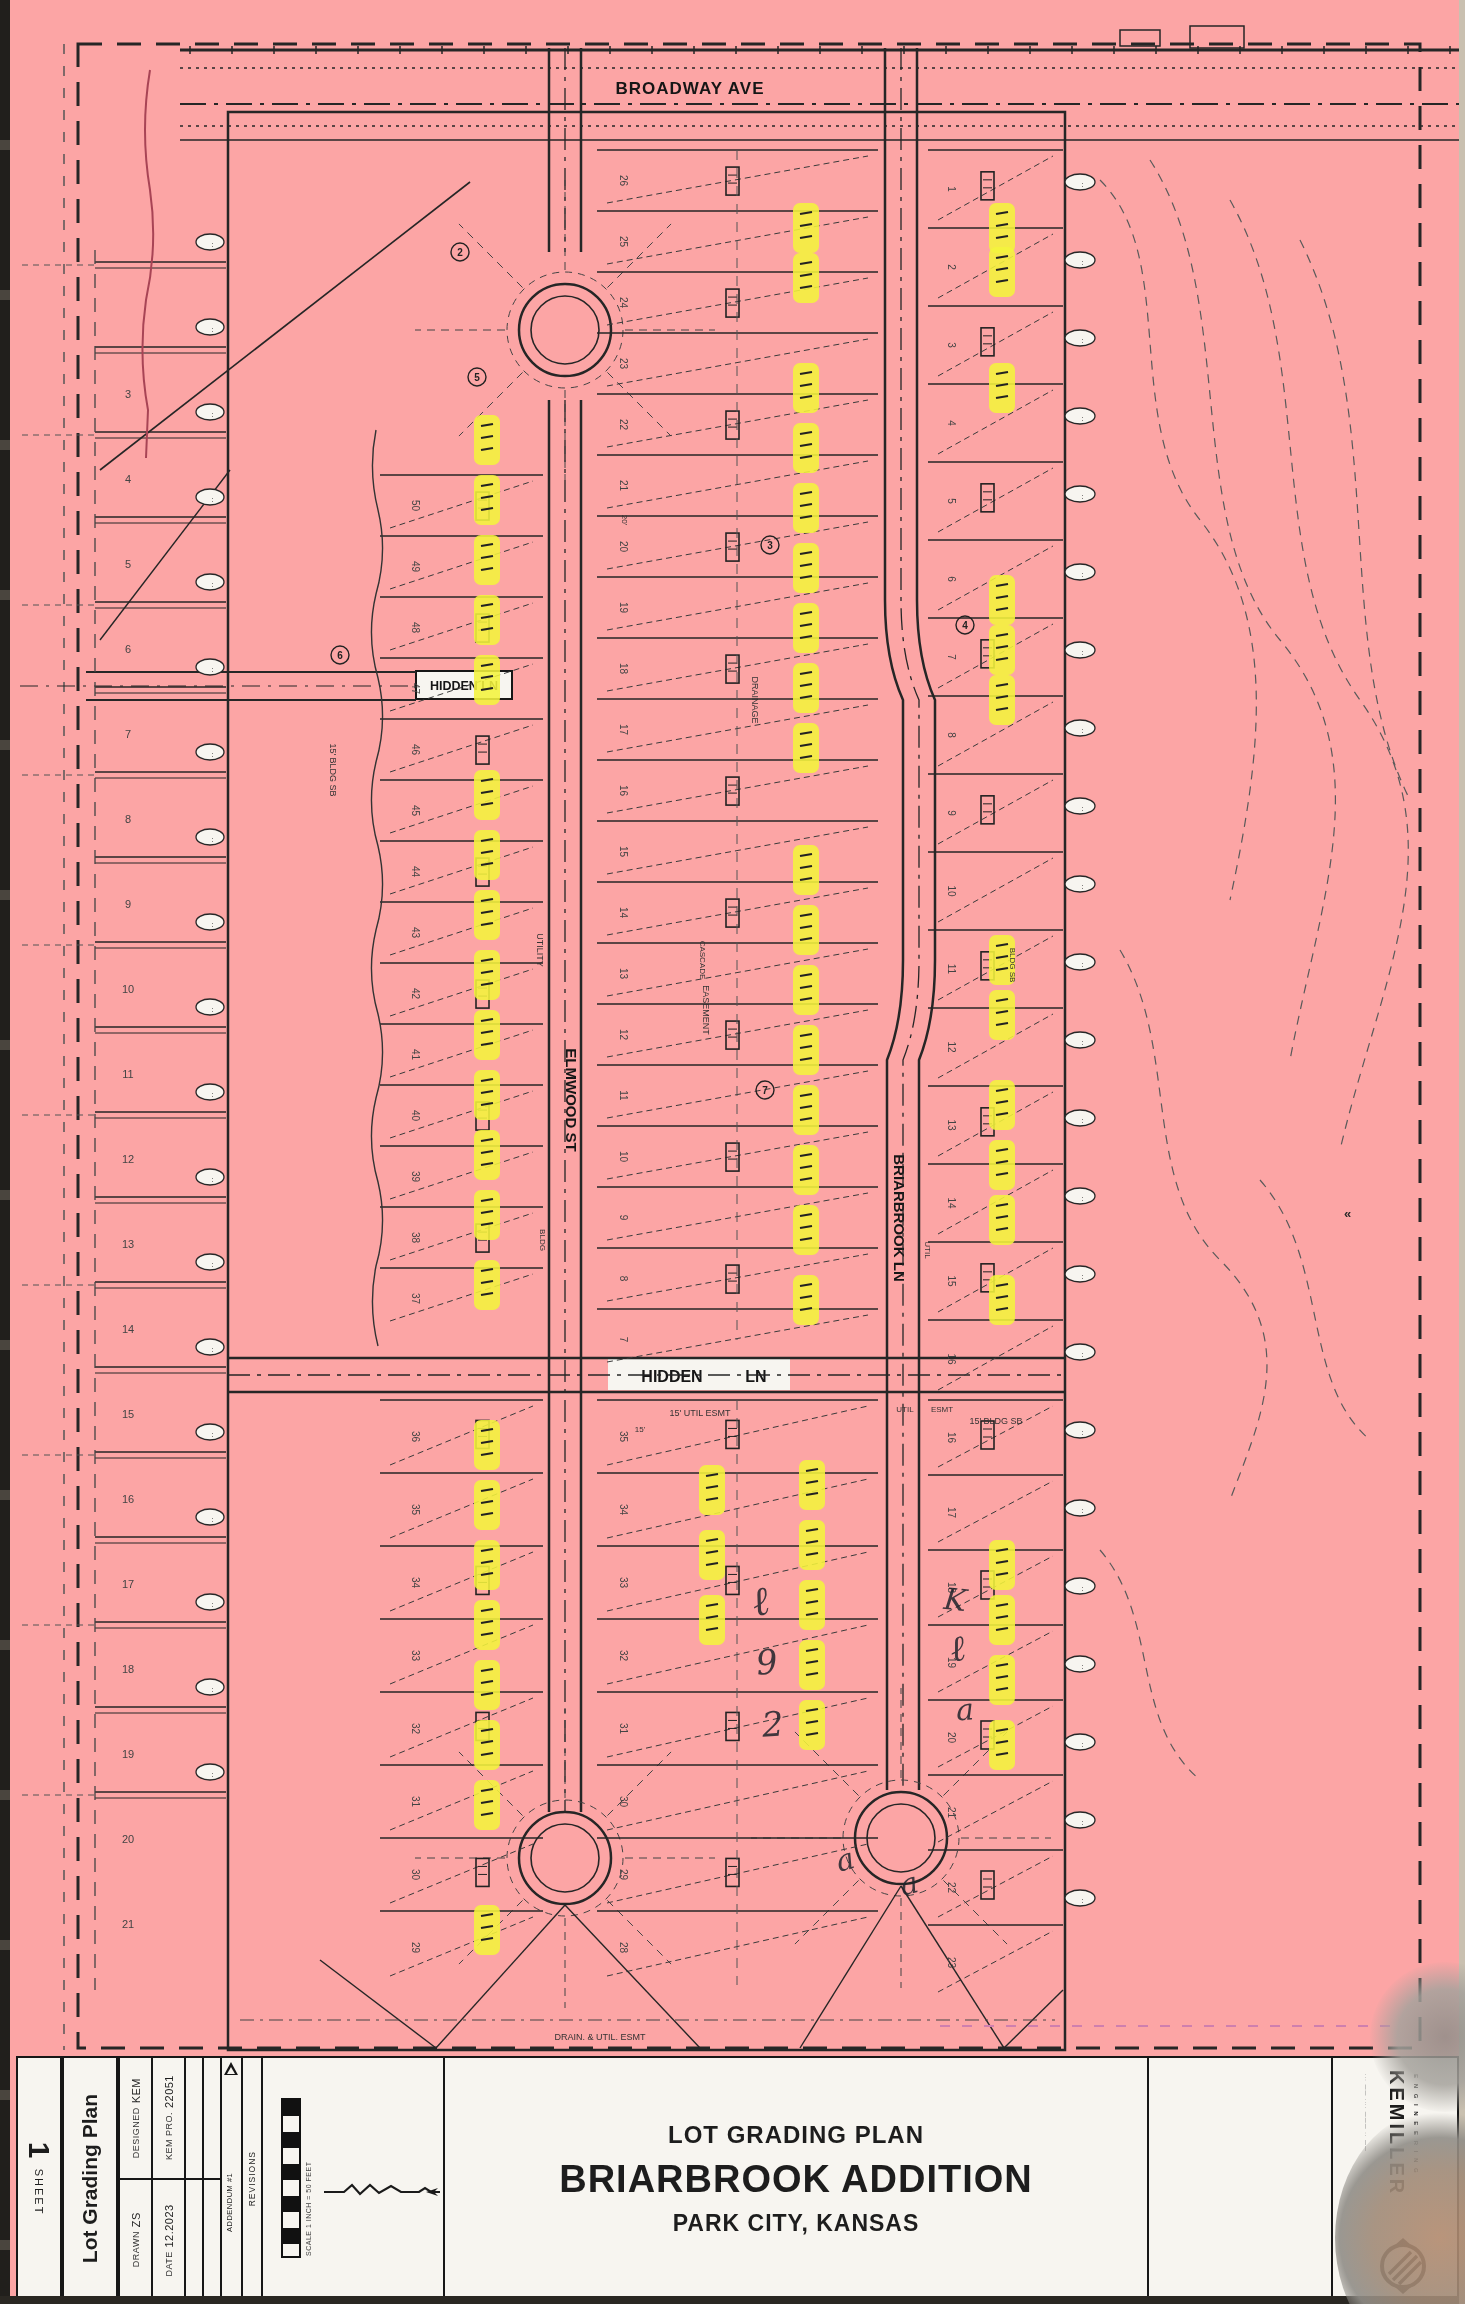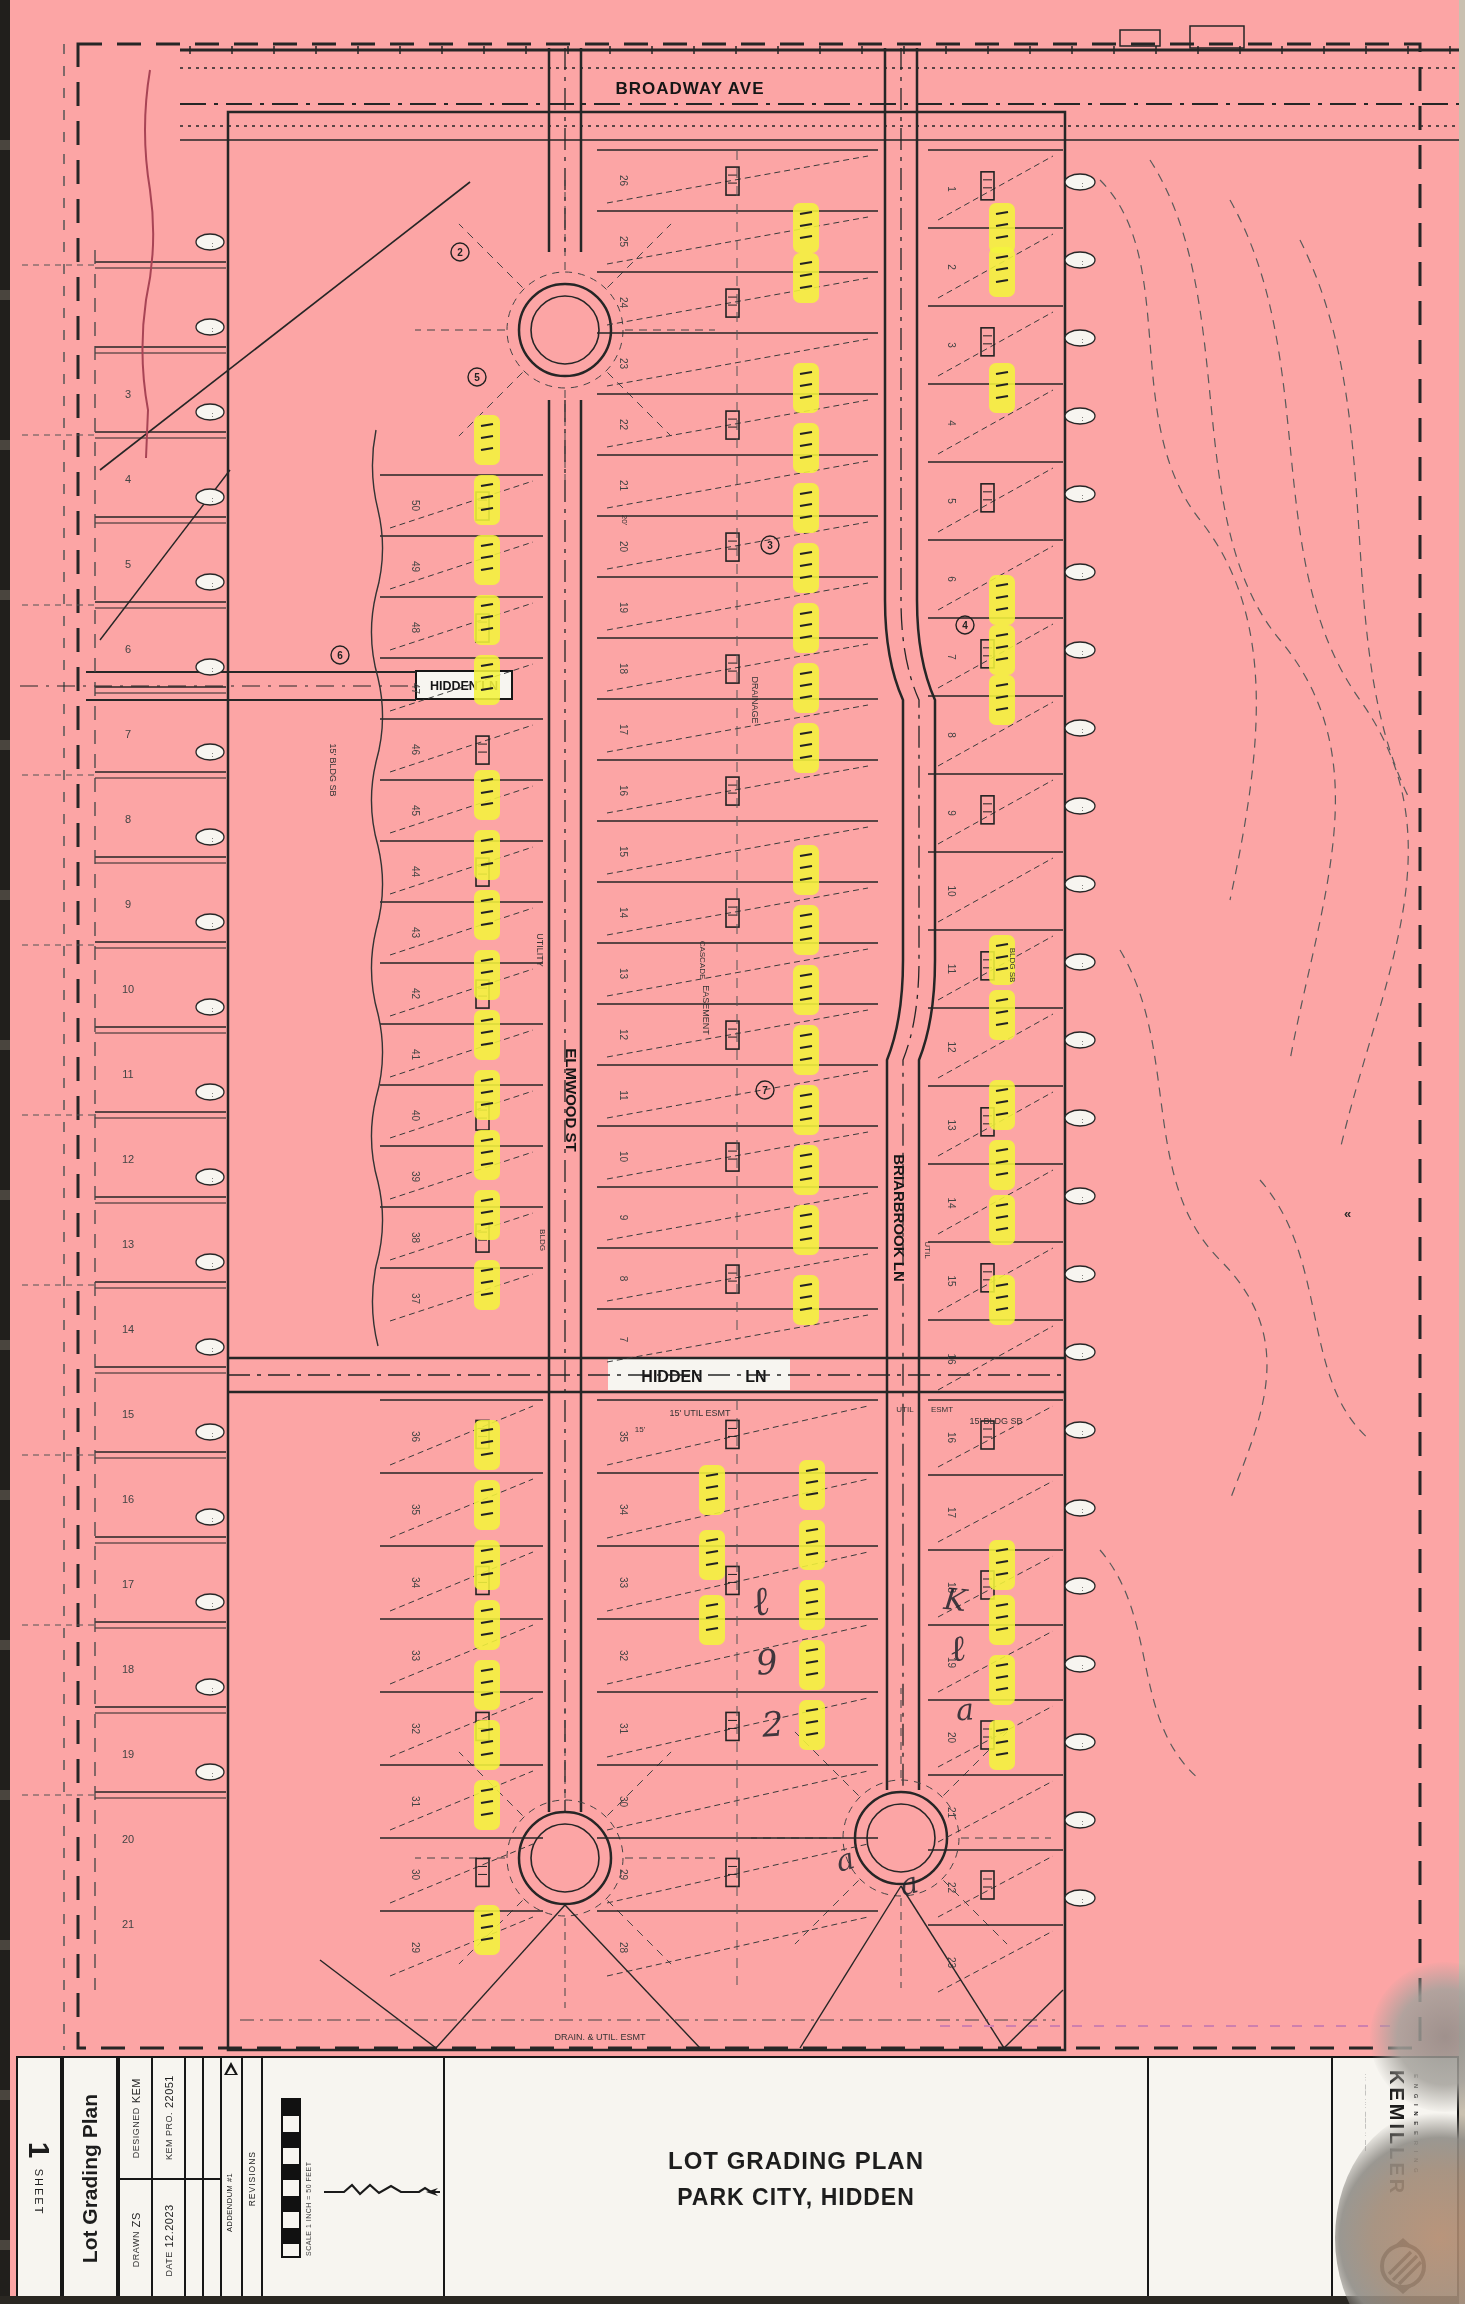--- a/index.html
+++ b/index.html
@@ -1127,21 +1127,22 @@
     <div class="tb-cell" style="left:261px;top:2056px;width:184px;height:246px;"></div>
     <div class="checker"></div>
     <span class="vup" style="position:absolute;left:305px;top:2106px;height:150px;font-size:7px;color:#444;letter-spacing:.5px;">SCALE 1 INCH = 50 FEET</span>
     <svg width="120" height="30" style="position:absolute;left:322px;top:2176px;">
       <path d="M2,16 h20 l8,-7 l8,9 l10,-9 l9,8 l12,-7 l10,6 h18 l6,-4 l6,4 h9" stroke="#1a1a1a" stroke-width="2.2" fill="none"></path>
       <path d="M104,16 l12,-4 l-4,4 l4,4 z" fill="#1a1a1a"></path>
     </svg>
 
     <div class="tb-cell main-title" style="left:443px;top:2056px;width:706px;height:246px;">
       <span class="l1">LOT GRADING PLAN</span>
-      <span class="l3">PARK CITY, HIDDEN</span>
+      <span class="l2">BRIARBROOK ADDITION</span>
+      <span class="l3">PARK CITY, KANSAS</span>
     </div>
 
     <div class="tb-cell" style="left:1147px;top:2056px;width:186px;height:246px;"></div>
 
     <div class="tb-cell" style="left:1331px;top:2056px;width:128px;height:246px;">
       <span class="vdn" style="position:absolute;left:52px;top:12px;font-size:20px;font-weight:800;letter-spacing:3px;">KEMILLER</span>
       <span class="vdn" style="position:absolute;left:80px;top:16px;font-size:6px;font-weight:700;letter-spacing:2px;color:#222;">E N G I N E E R I N G</span>
       <span class="vdn" style="position:absolute;left:30px;top:16px;font-size:5px;color:#777;letter-spacing:1px;">··· —— ···· ——— ·· ——</span>
       <svg width="64" height="64" style="position:absolute;left:38px;top:176px;">
         <circle cx="32" cy="32" r="21" fill="none" stroke="#151515" stroke-width="4"></circle>

